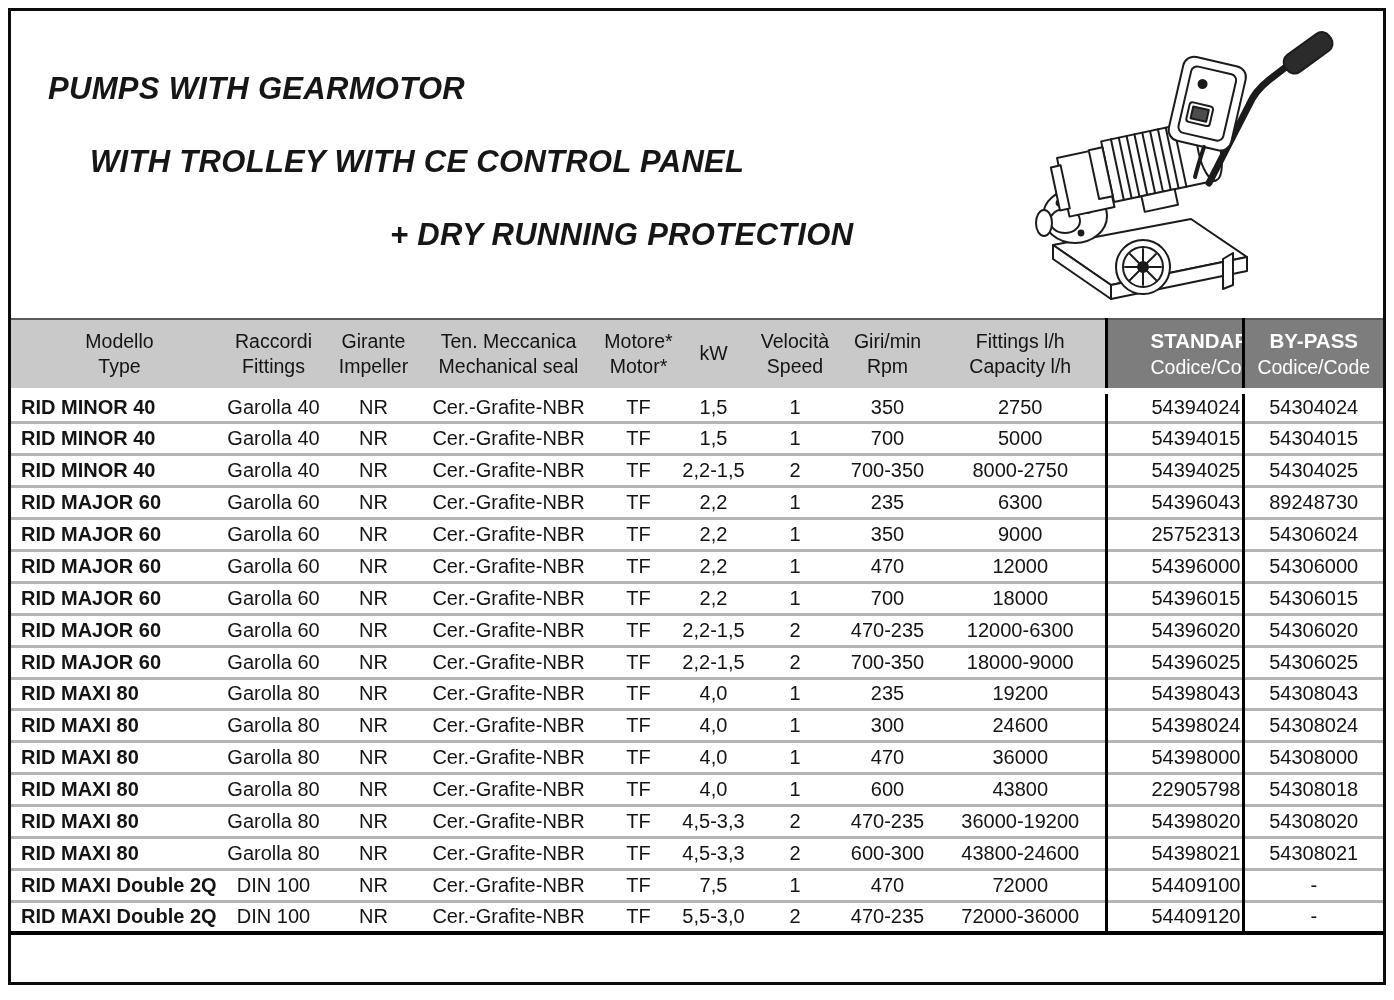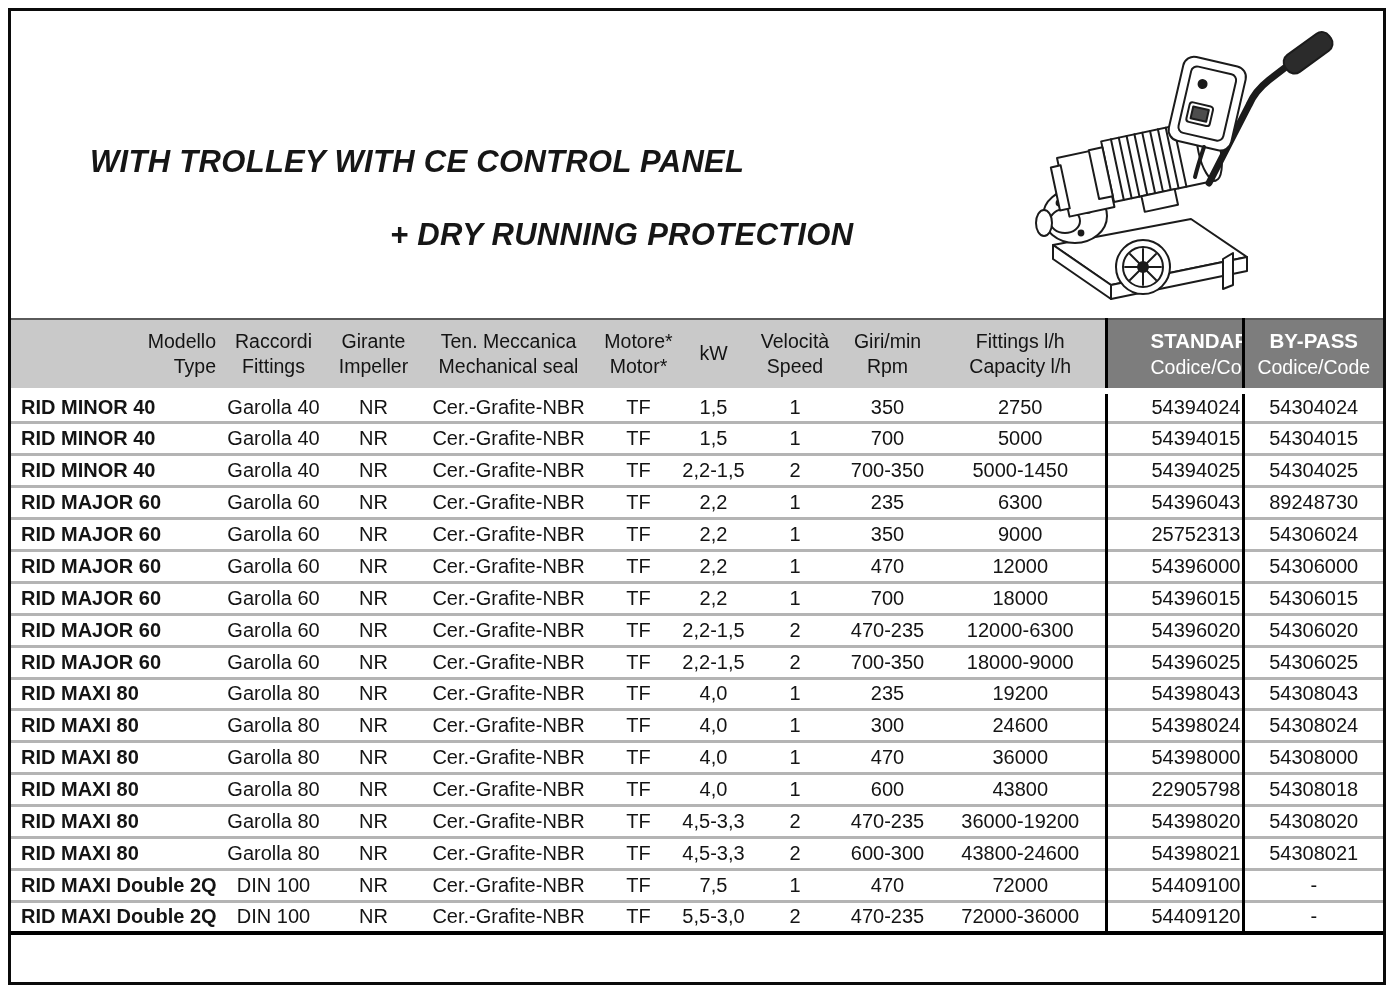--- a/index.html
+++ b/index.html
@@ -29,21 +29,21 @@
   table.spec {
     position:absolute; left:0; top:307px; width:1372px;
     border-collapse:collapse; table-layout:fixed;
     border-top:2px solid #5a5a5a; border-bottom:4px solid #000;
     font-size:20px; color:#141414;
   }
   .spec th {
     background:#c9c9c9; height:72px; font-weight:normal; text-align:center;
     vertical-align:middle; font-size:19.5px; line-height:1.3; overflow:hidden;
   }
-  .spec th.c-model { text-align:right; padding-left:12px; }
+  .spec th.c-model { text-align:center; padding-left:12px; }
   .spec th.dark { background:#7d7d7d; color:#ffffff; }
   .spec th.dark .hdr-top { font-weight:bold; font-size:20.5px; }
   .hdr-top, .hdr-bot { display:block; }
   .spec td {
     height:31.9px; text-align:center; vertical-align:middle; background:#ffffff;
     white-space:nowrap; overflow:hidden;
   }
   .spec tbody tr { border-top:3px solid #b4b4b4;margin-top:36px; }
   .spec tbody tr:first-child { border-top:6px solid #ffffff; }
   .spec td.c-model { text-align:left; padding-left:10px; font-weight:bold; font-size:20px; }
@@ -60,20 +60,21 @@
   .spec .c-capacity { width:170px; }
   .spec .c-standard { width:137px;padding-left:43px; }
   .spec .c-bypass   { width:140px; }
 </style>
 </head>
 <body>
 
 <div class="page">
   <div class="frame">
 
+    <div class="title-line l1">PUMPS WITH GEARMOTOR</div>
     <div class="title-line l3">+ DRY RUNNING PROTECTION</div>
     <div class="title-line l2">WITH TROLLEY WITH CE CONTROL PANEL</div>
 
     <svg class="illu" width="330" height="305" viewBox="0 0 330 305" fill="none" stroke="#1b1b1b" stroke-width="2" stroke-linejoin="round" stroke-linecap="round">
 
       <polygon points="30,232 168,206 224,244 88,272" fill="#ffffff"></polygon>
       <polygon points="30,232 30,246 88,286 88,272" fill="#ffffff"></polygon>
       <polygon points="88,272 88,286 224,258 224,244" fill="#ffffff"></polygon>
 
       <polygon points="200,246 200,276 210,272 210,240" fill="#ffffff"></polygon>
@@ -208,21 +209,21 @@
           </tr>
           <tr>
             <td class="c-model">RID MINOR 40</td>
             <td class="c-fittings">Garolla 40</td>
             <td class="c-impeller">NR</td>
             <td class="c-seal">Cer.-Grafite-NBR</td>
             <td class="c-motor">TF</td>
             <td class="c-kw">2,2-1,5</td>
             <td class="c-speed">2</td>
             <td class="c-rpm">700-350</td>
-            <td class="c-capacity">5000-1450</td>
+            <td class="c-capacity">8000-2750</td>
             <td class="c-standard">54394025</td>
             <td class="c-bypass">54304025</td>
           </tr>
           <tr>
             <td class="c-model">RID MAJOR 60</td>
             <td class="c-fittings">Garolla 60</td>
             <td class="c-impeller">NR</td>
             <td class="c-seal">Cer.-Grafite-NBR</td>
             <td class="c-motor">TF</td>
             <td class="c-kw">2,2</td>

